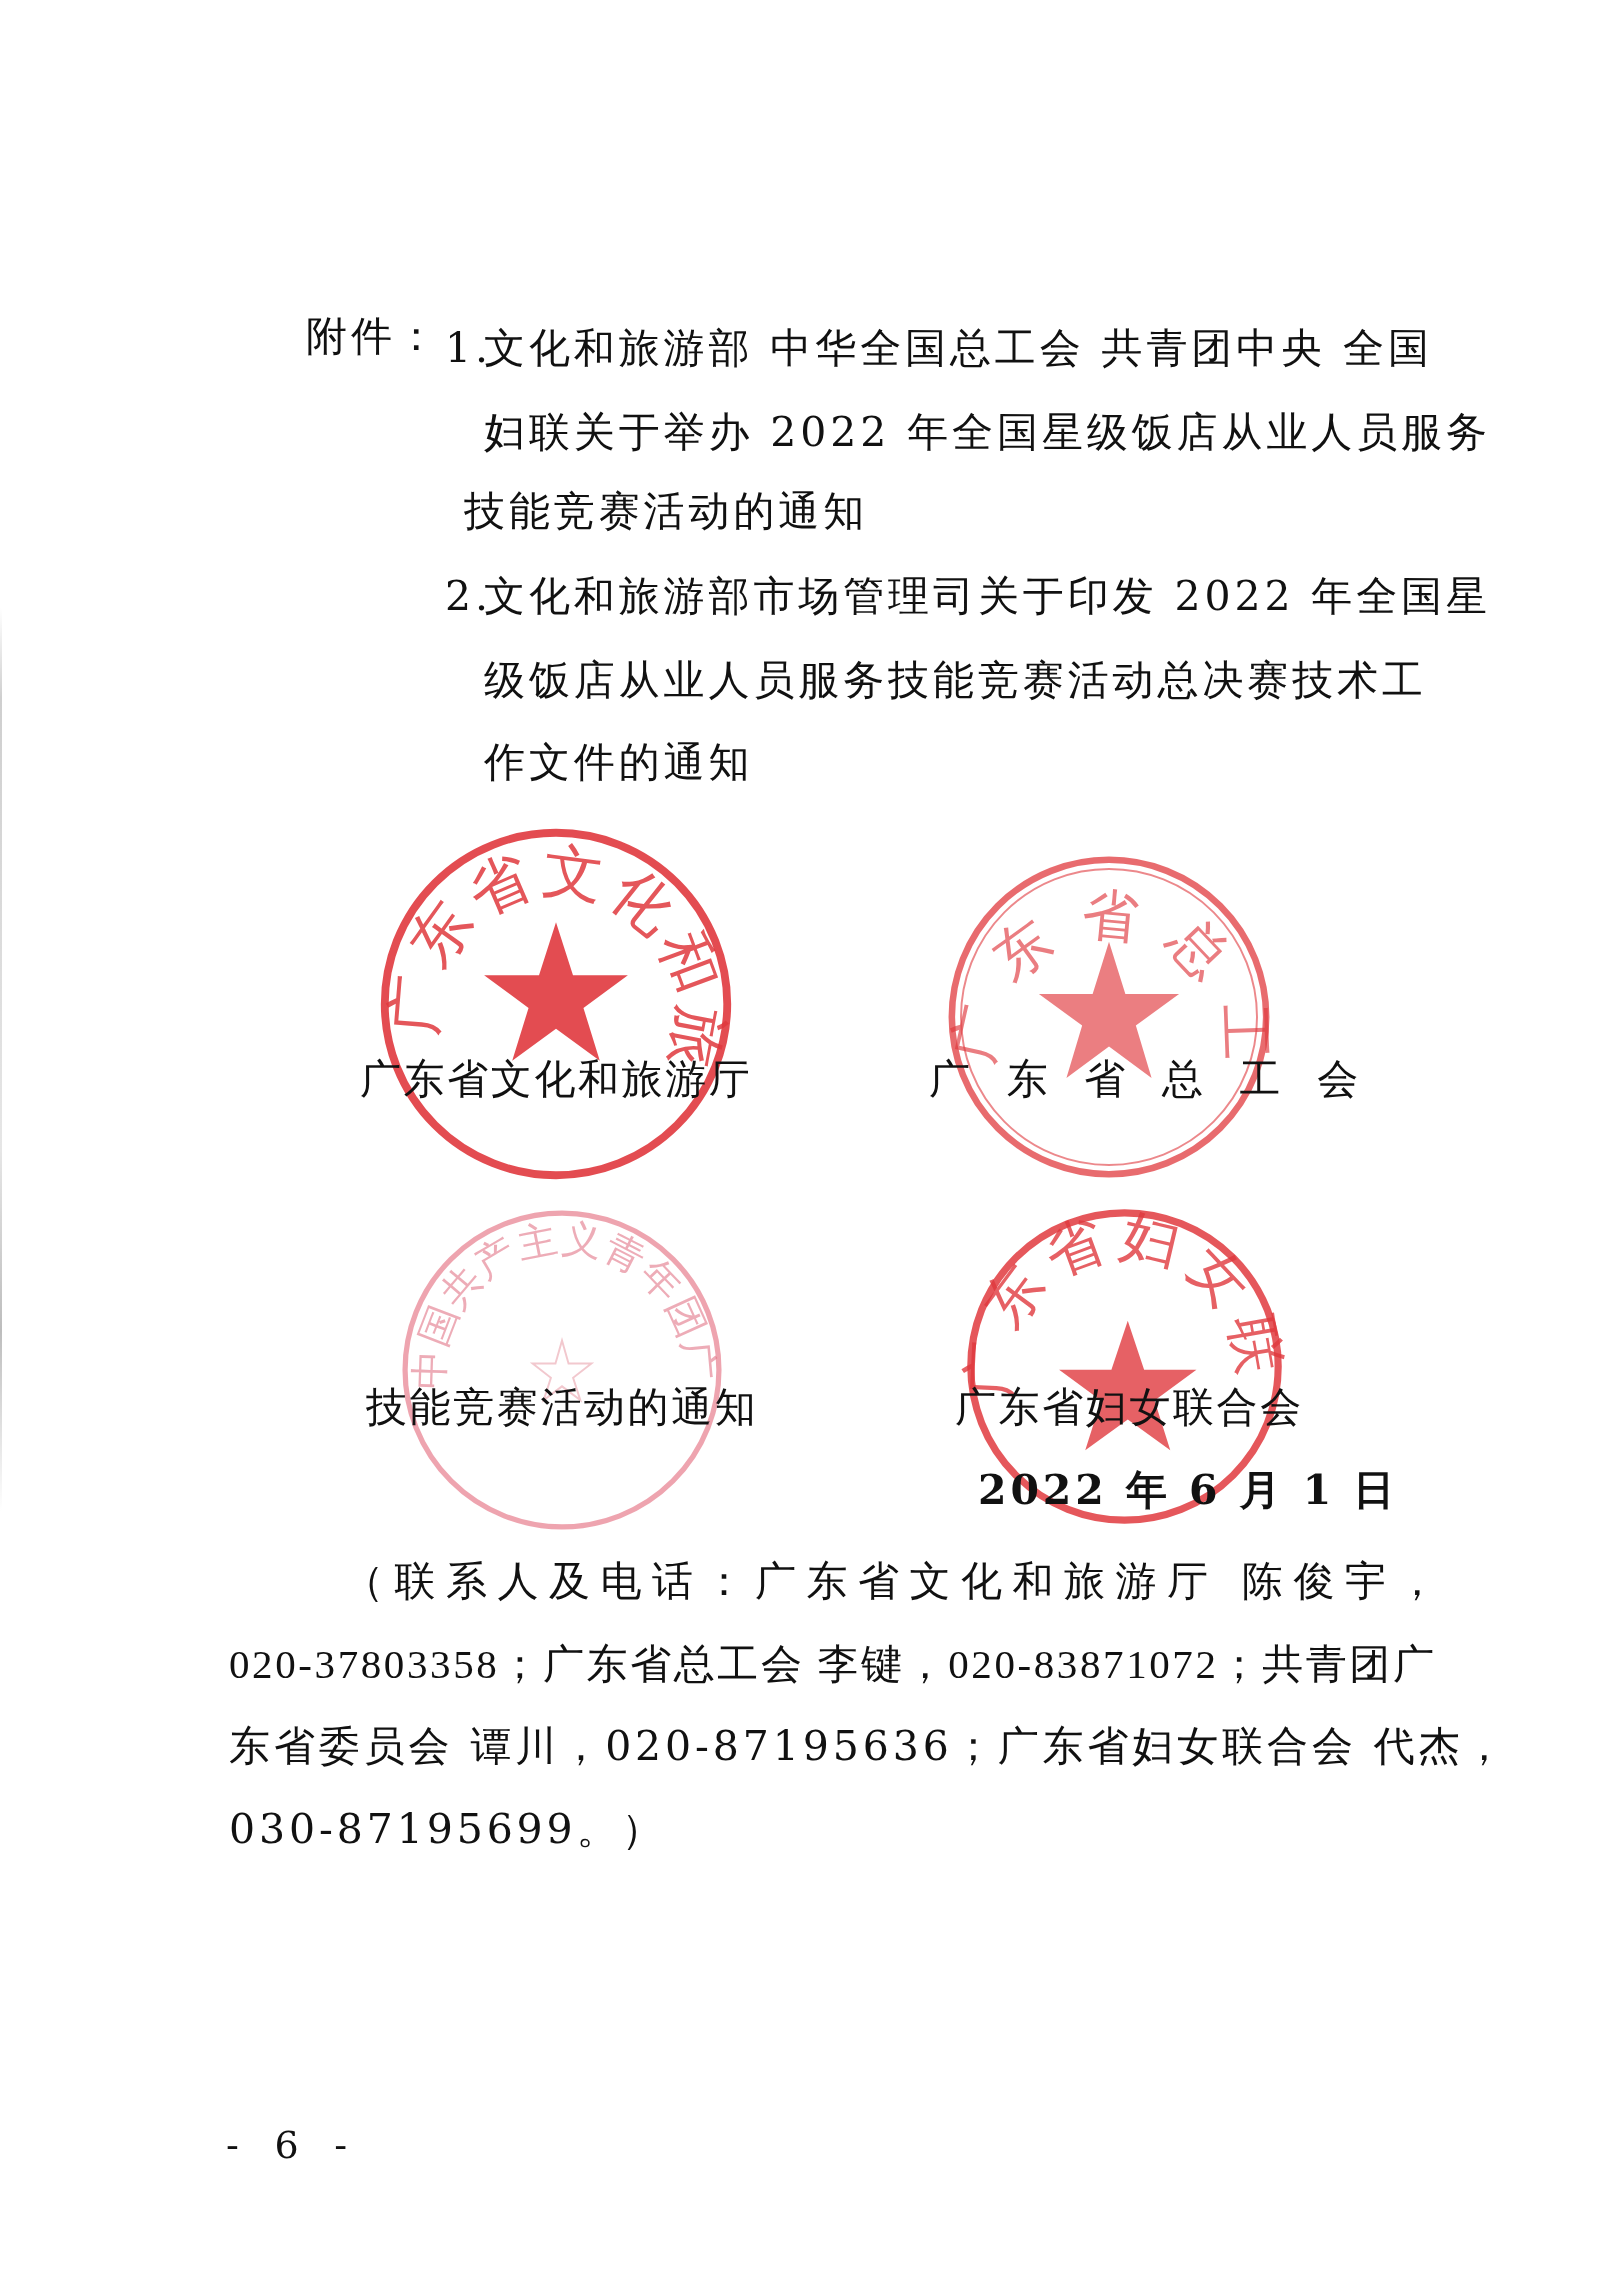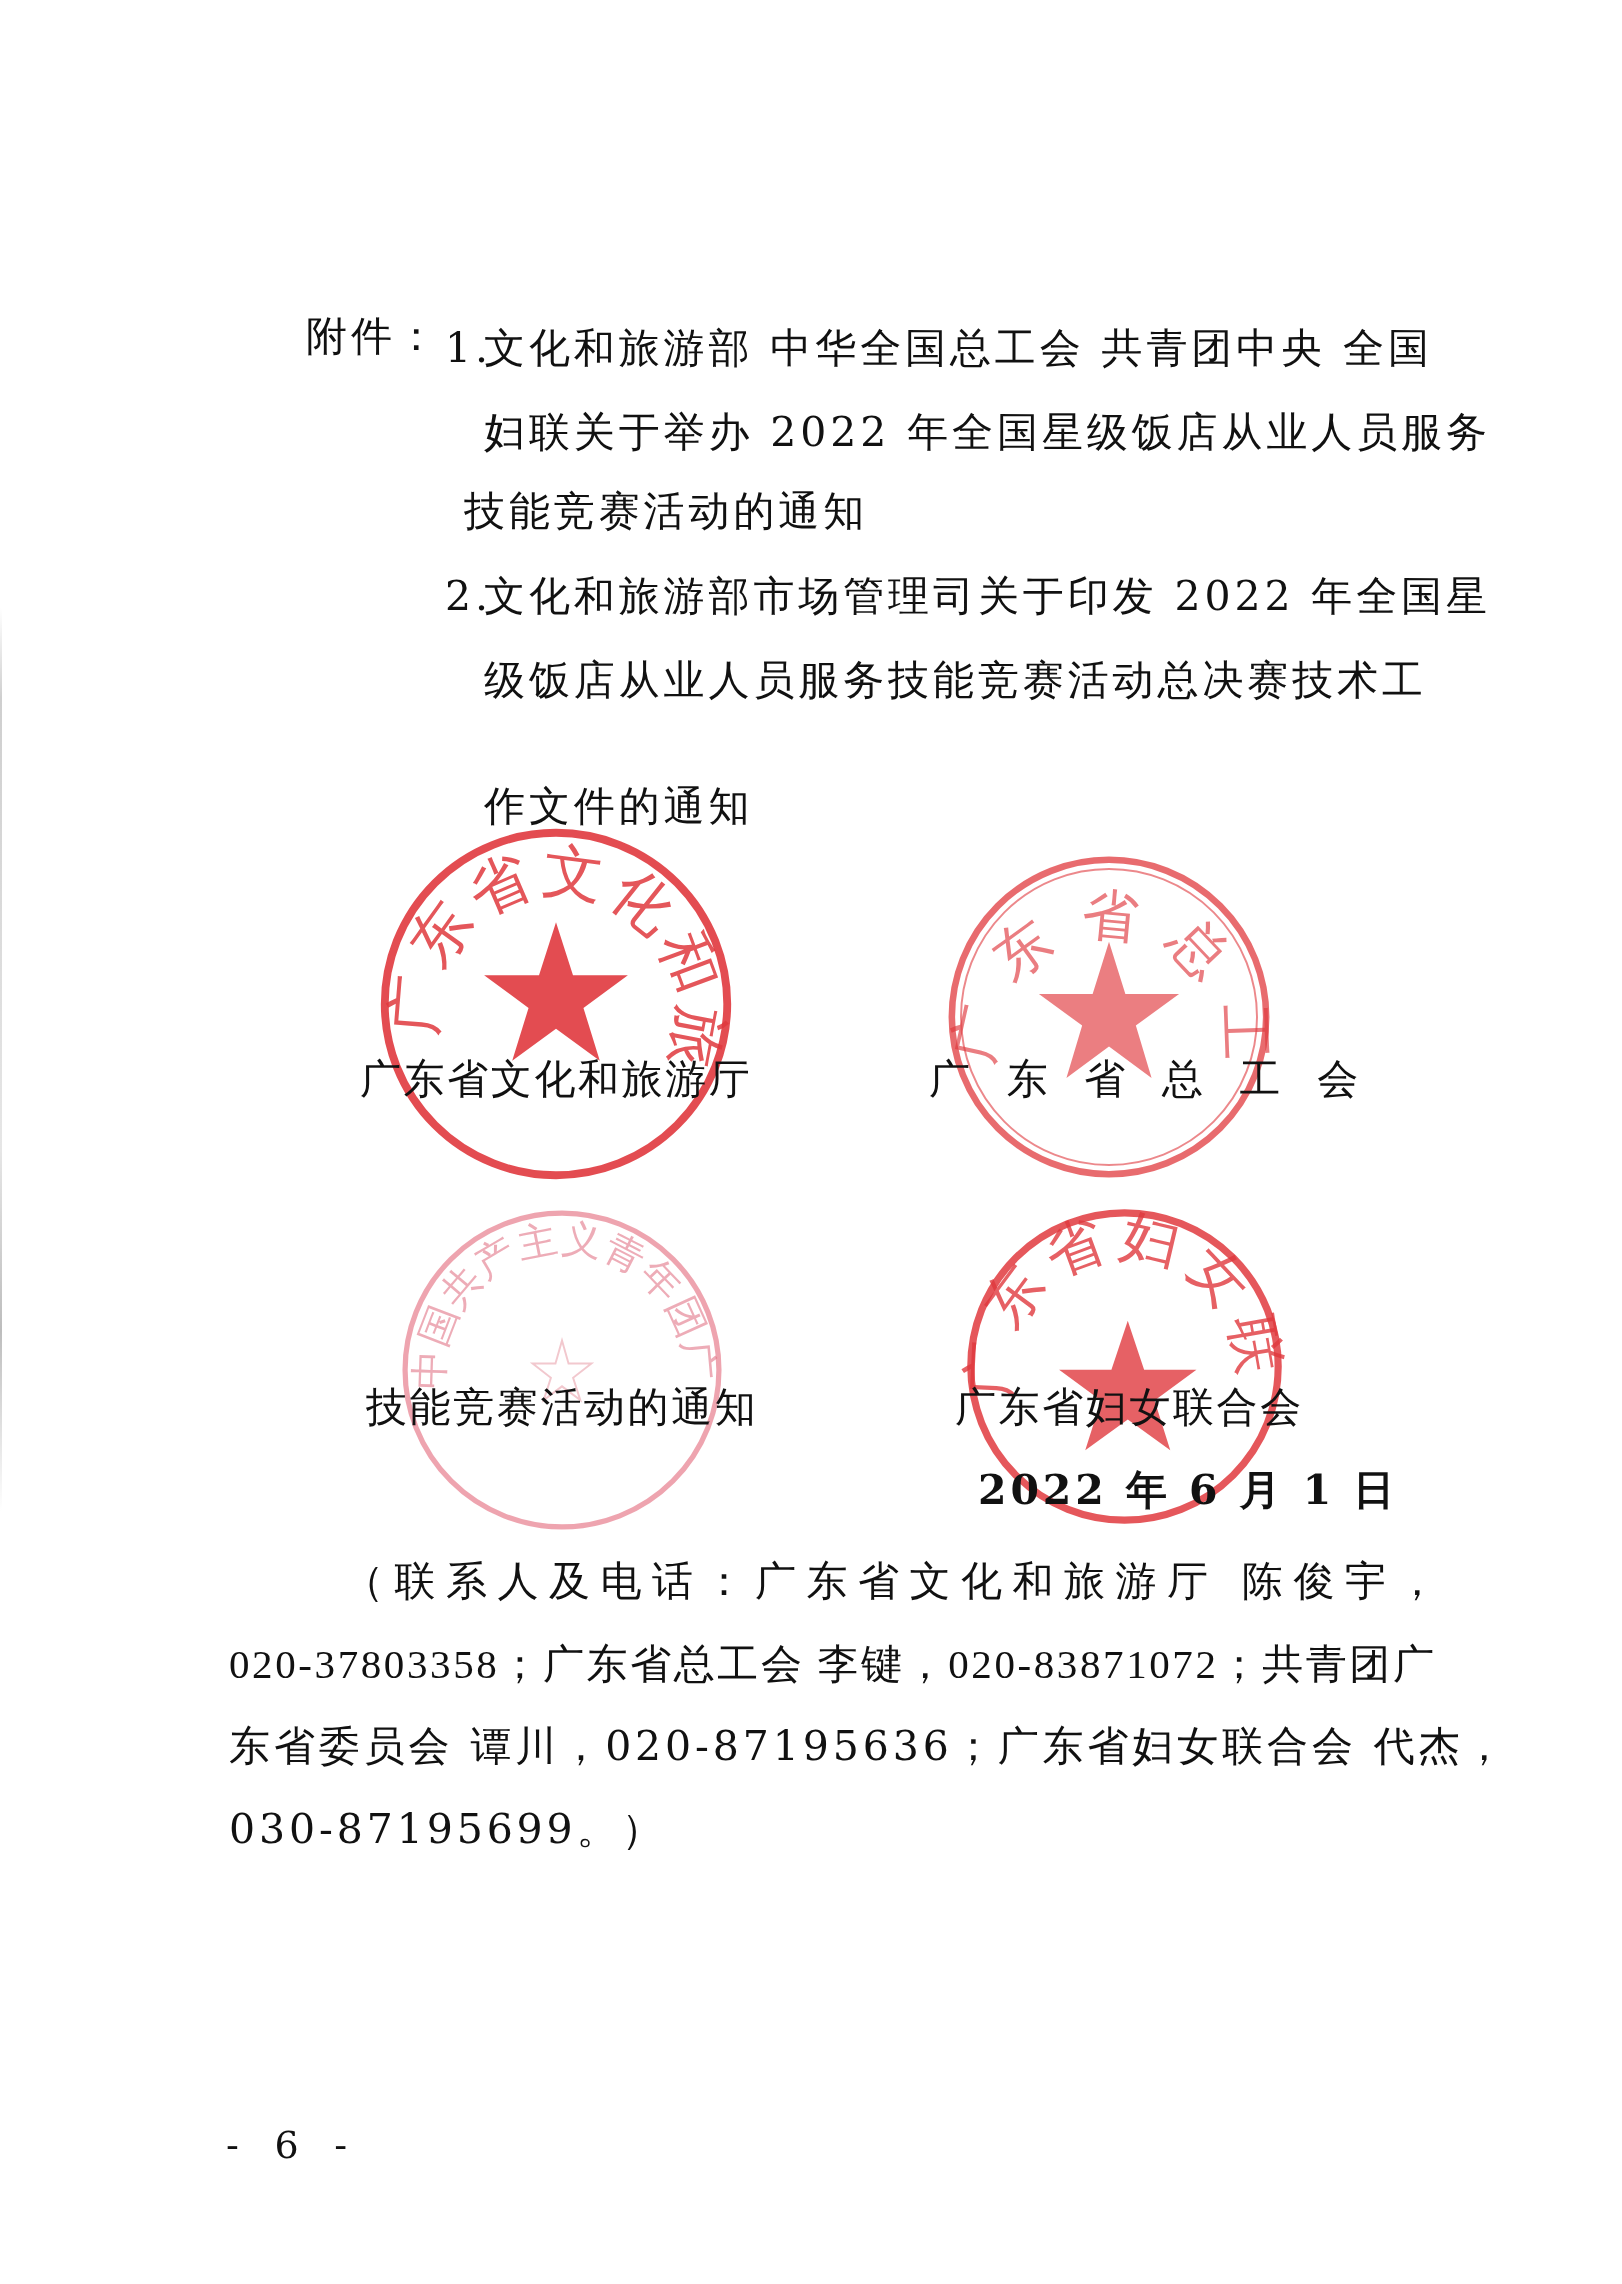--- a/index.html
+++ b/index.html
@@ -19,21 +19,21 @@
 
 <div class="line" style="left:306px; top:310px;">附件：</div>
 <div class="line" style="left:445px; top:322px;">1.</div>
 <div class="line" style="left:484px; top:322px;">文化和旅游部  中华全国总工会  共青团中央  全国</div>
 <div class="line" style="left:484px; top:406px;">妇联关于举办 2022 年全国星级饭店从业人员服务</div>
 <div class="line" style="left:464px; top:488px;font-family:Liberation Mono, monospace;">技能竞赛活动的通知</div>
 
 <div class="line" style="left:445px; top:570px;">2.</div>
 <div class="line" style="left:484px; top:570px;">文化和旅游部市场管理司关于印发 2022 年全国星</div>
 <div class="line" style="left:484px; top:654px;">级饭店从业人员服务技能竞赛活动总决赛技术工</div>
-<div class="line" style="left:484px; top:736px;margin-top:44px;">作文件的通知</div>
+<div class="line" style="left:484px; top:736px;">作文件的通知</div>
 
 <svg class="seal" style="left:373px; top:821px;" width="366" height="366" viewBox="0 0 560 560">
   <defs>
       <path id="arc1" d="M 100 330 A 185 185 0 1 1 455 360"></path>
     </defs>
   <circle cx="280" cy="280" r="262" fill="none" stroke="#e0393e" stroke-width="12" opacity="0.9"></circle>
   <text font-size="92" fill="#e0393e" opacity="0.85" font-family="DejaVu Sans, sans-serif" letter-spacing="8">
     <textPath href="#arc1">广东省文化和旅游厅</textPath>
   </text>
   <polygon points="280,155 306,236 390,236 322,286 347,367 280,318 213,367 238,286 170,236 254,236" fill="#e0393e" opacity="0.9"></polygon>

